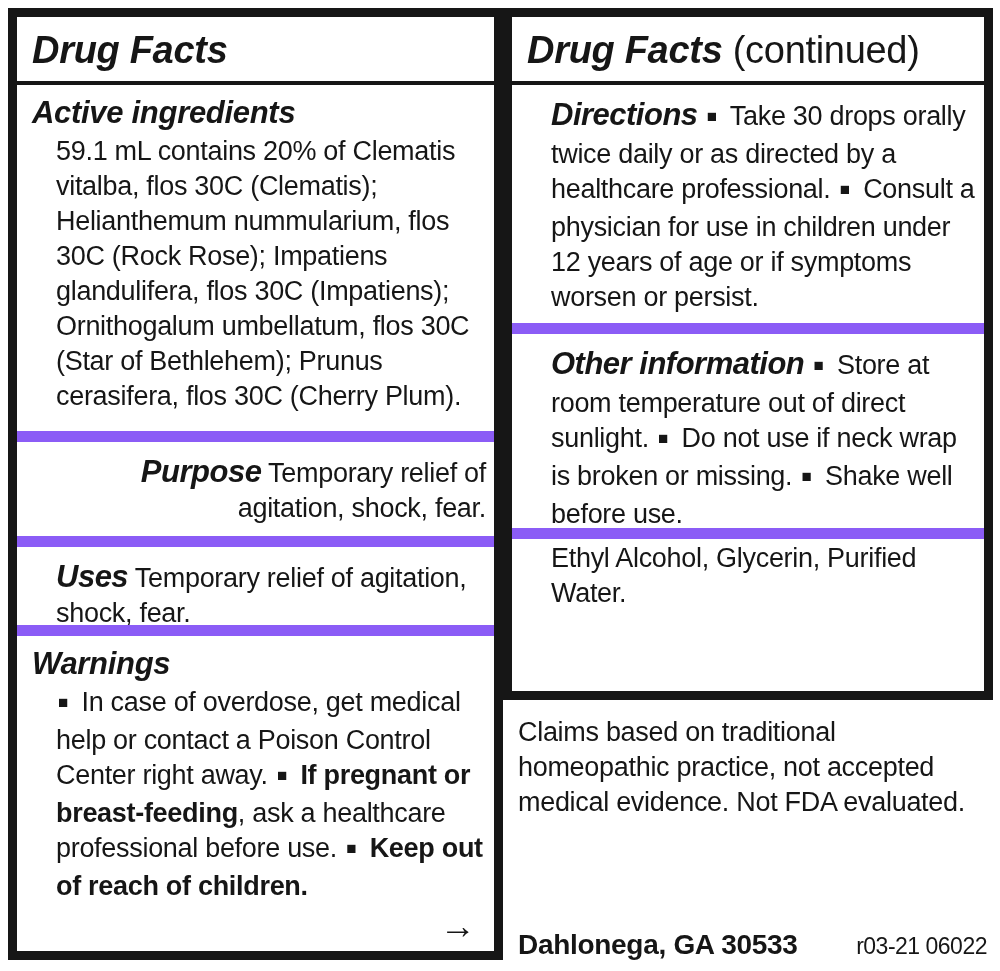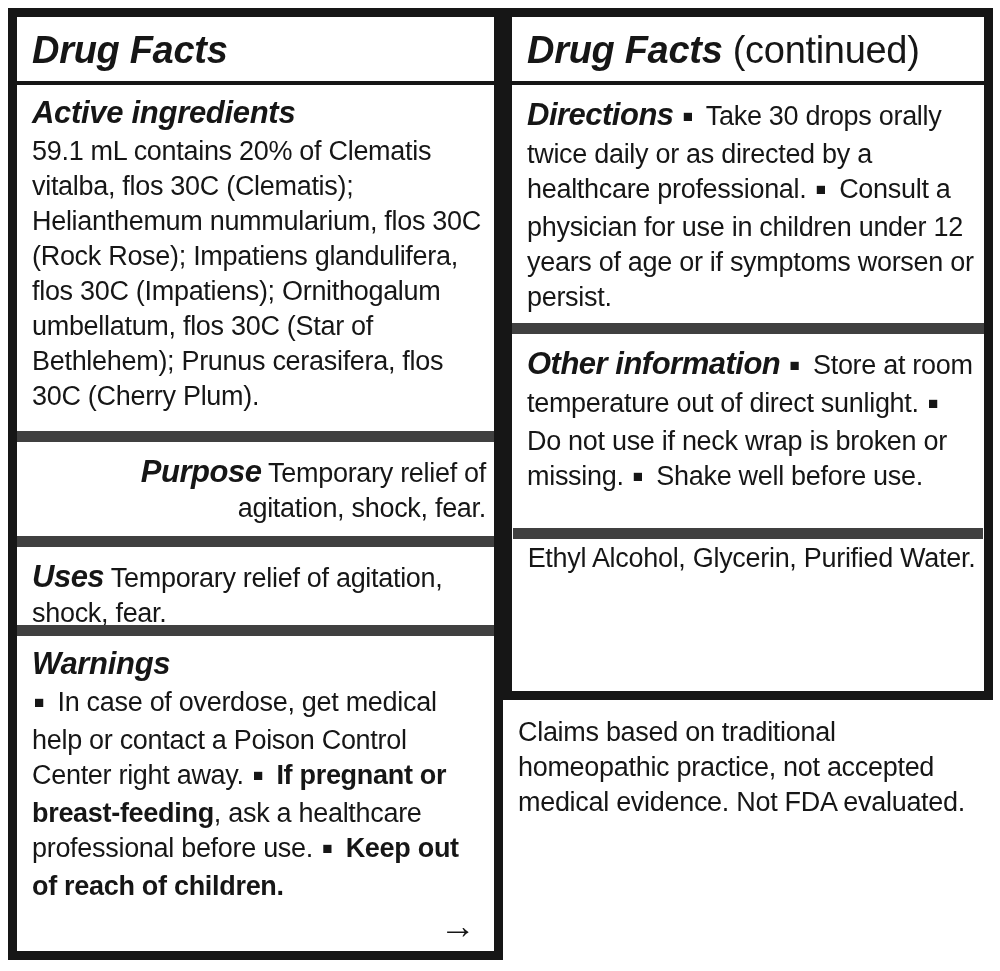--- a/index.html
+++ b/index.html
@@ -28,21 +28,21 @@
     display: flex; flex-direction: column;
   }
   .rbox {
     border: 9px solid #161616;
     height: 692px;
     display: flex; flex-direction: column;
     flex: none;
     align-items: center;
   }
   .sec { flex: none; overflow: hidden; }
-  .sec + .sec { border-top: 11px solid #404040; }
+  .sec + .sec { border-top: 11px solid #8b5cf6; }
 
   
   .sec-active   { height: 414px; }
   .sec-purpose  { height: 105px; }
   .sec-uses     { height: 89px;  }
   .sec-warnings { flex: 1 1 auto; position: relative; }
 
   
   .sec-directions { height: 306px; }
   .sec-other      { height: 205px; }
@@ -65,20 +65,21 @@
   }
   .h-inline {
     font-size: 31px;
     font-weight: bold; font-style: italic;
     letter-spacing: -0.5px;
   }
   p.body {
     font-size: 27px;
     line-height: 35px;
     padding: 2px 8px 0 15px;
+    margin-left: 24px;
   }
   p.lead { padding-top: 12px; }
   .right-align { text-align: right; padding-right: 12px; }
 
   .blt {
     font-size: 17px;
     padding: 0 6px 0 2px;
     position: relative; top: -3px;
     letter-spacing: 0;
   }
@@ -183,16 +184,20 @@
 
     <div class="sec sec-inactive">
       <p class="body">Ethyl Alcohol, Glycerin, Purified Water.</p>
     </div>
 
   </div>
 
   <div class="tail">
     <p class="claims">Claims based on traditional homeopathic practice, not accepted medical evidence. Not FDA evaluated.</p>
     <div>
+      <div class="dist-row">
+        <span>Dahlonega, GA 30533</span>
+        <span class="code">r03-21 06022</span>
+      </div>
     </div>
   </div>
 
 </div>
 
 </body></html>

